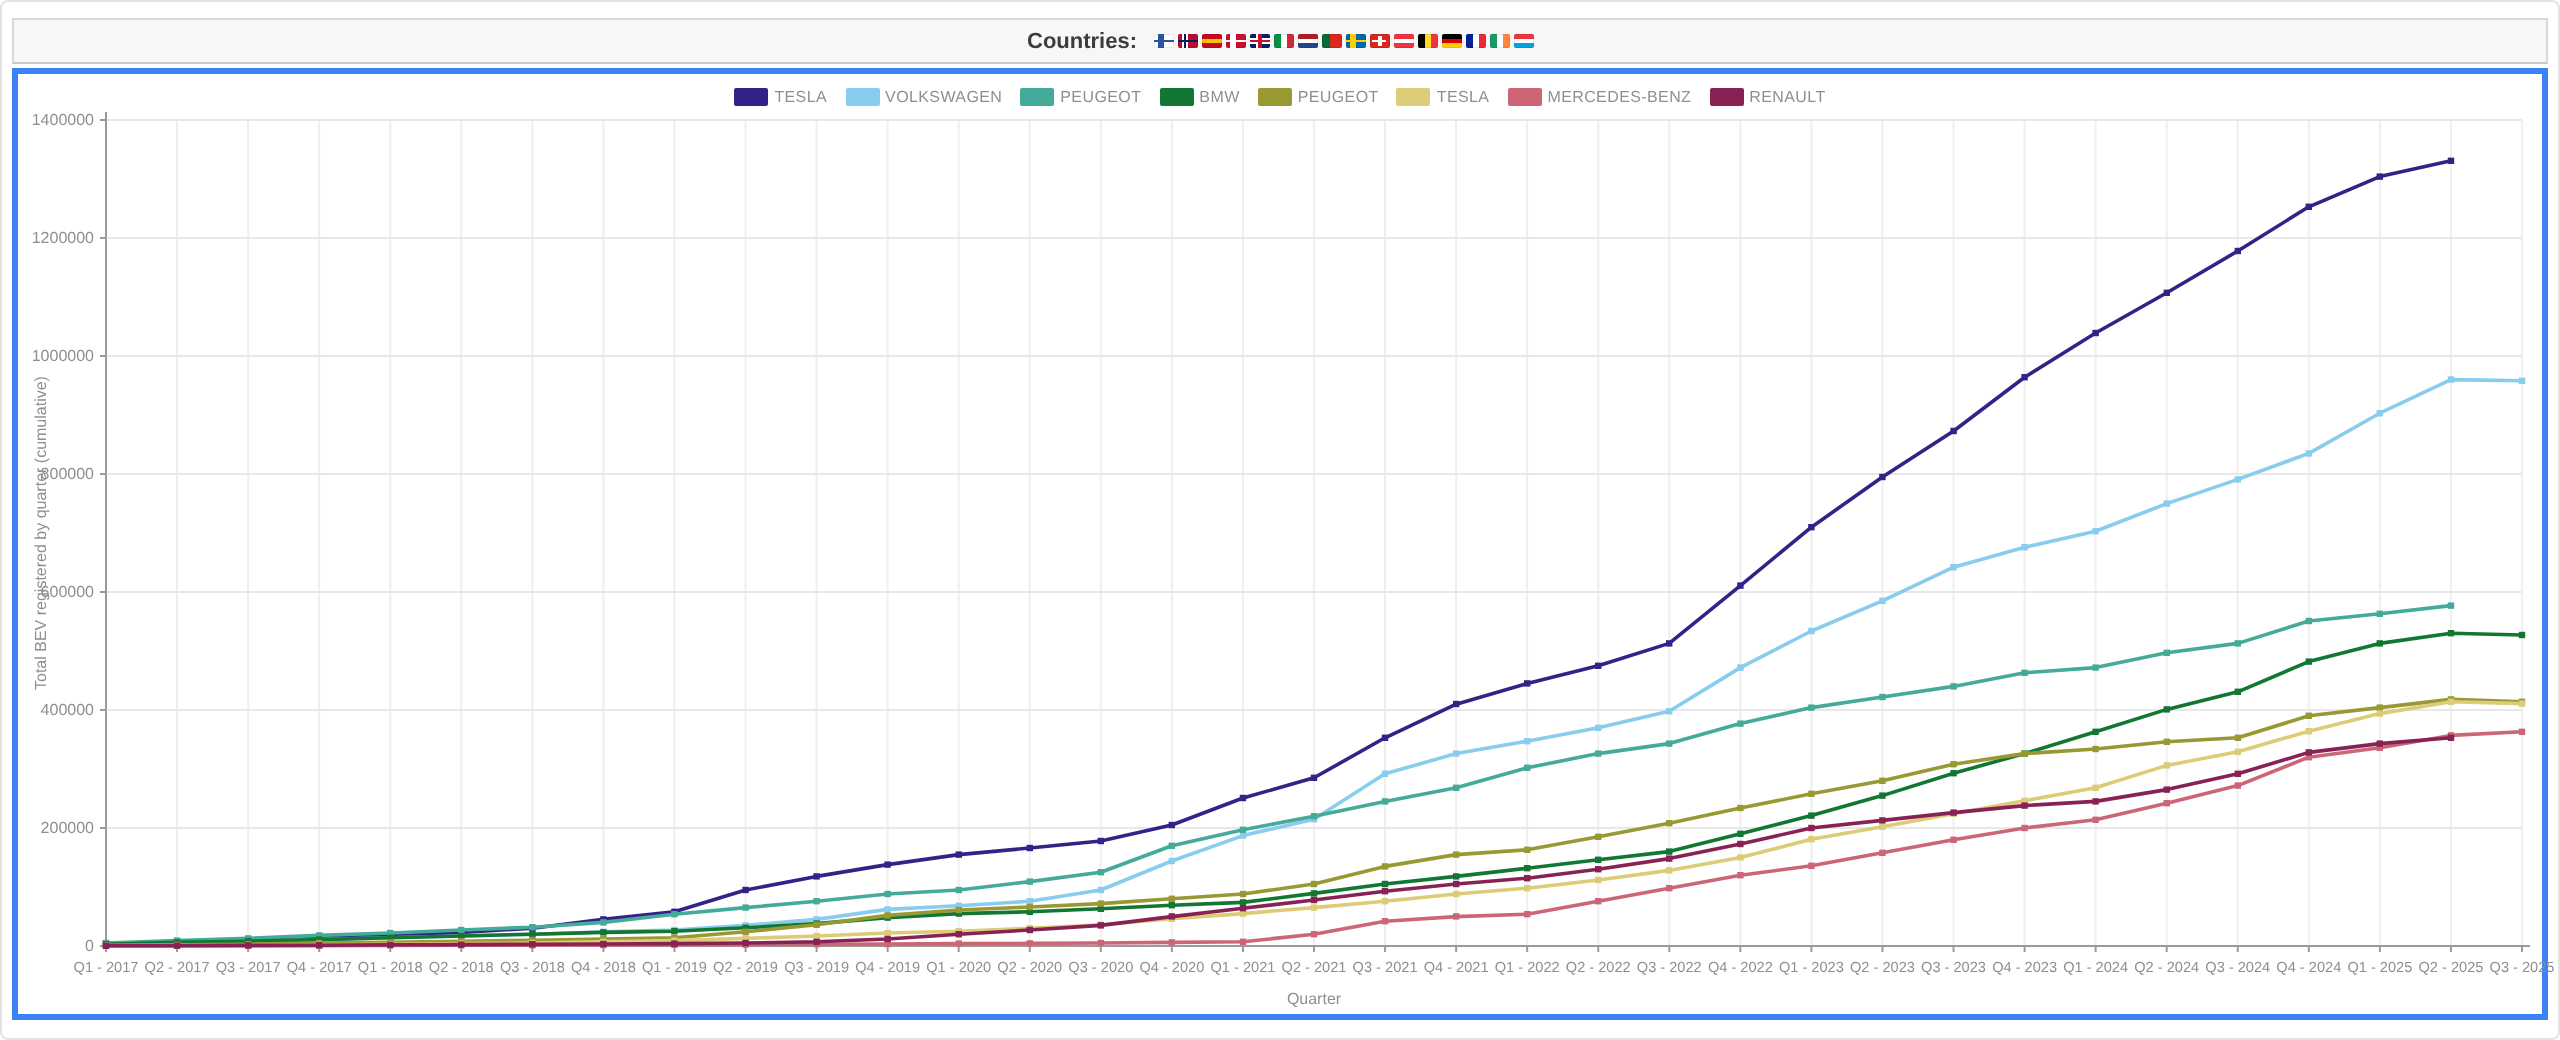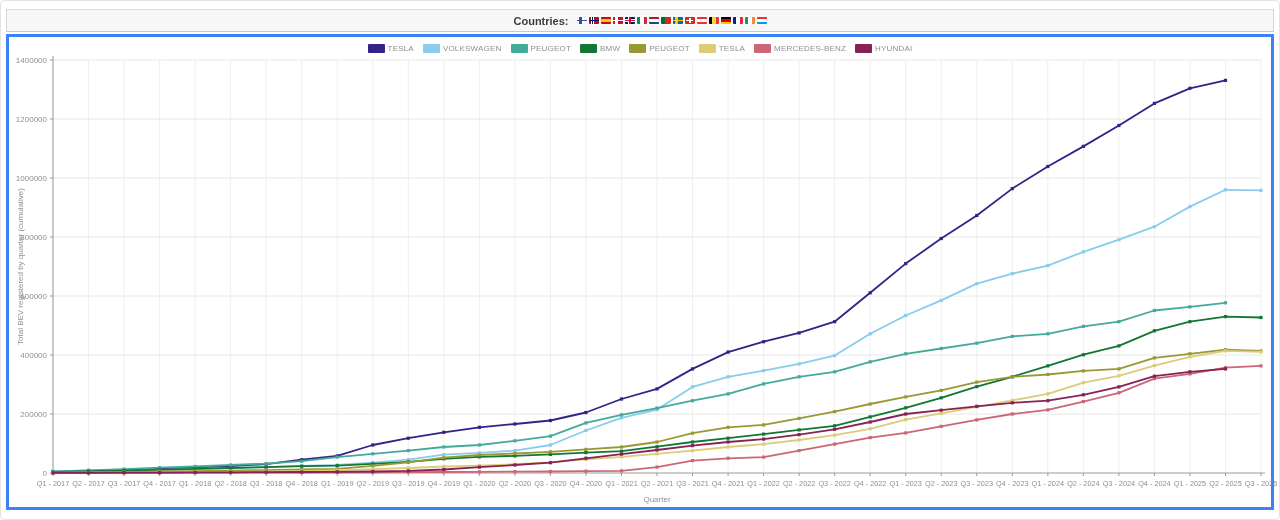--- a/index.html
+++ b/index.html
@@ -90,21 +90,21 @@
         <span class="legend-item">
           <span class="legend-swatch" style="background: rgb(221, 204, 119);"></span>
           <span class="legend-label">TESLA</span>
         </span>
         <span class="legend-item">
           <span class="legend-swatch" style="background: rgb(204, 102, 119);"></span>
           <span class="legend-label">MERCEDES-BENZ</span>
         </span>
         <span class="legend-item">
           <span class="legend-swatch" style="background: rgb(136, 34, 85);"></span>
-          <span class="legend-label">HYUNDAI</span>
+          <span class="legend-label">RENAULT</span>
         </span>
       </div>
     <svg id="chart-svg" width="1268" height="473" viewBox="0 0 1268 473" style="position:absolute;left:0;top:0;">
         <g>
           <line x1="44" x2="44" y1="23" y2="436" stroke="#efefef" stroke-width="1"></line>
           <line x1="79.52941176470588" x2="79.52941176470588" y1="23" y2="436" stroke="#efefef" stroke-width="1"></line>
           <line x1="115.05882352941177" x2="115.05882352941177" y1="23" y2="436" stroke="#efefef" stroke-width="1"></line>
           <line x1="150.58823529411765" x2="150.58823529411765" y1="23" y2="436" stroke="#efefef" stroke-width="1"></line>
           <line x1="186.11764705882354" x2="186.11764705882354" y1="23" y2="436" stroke="#efefef" stroke-width="1"></line>
           <line x1="221.64705882352942" x2="221.64705882352942" y1="23" y2="436" stroke="#efefef" stroke-width="1"></line>

